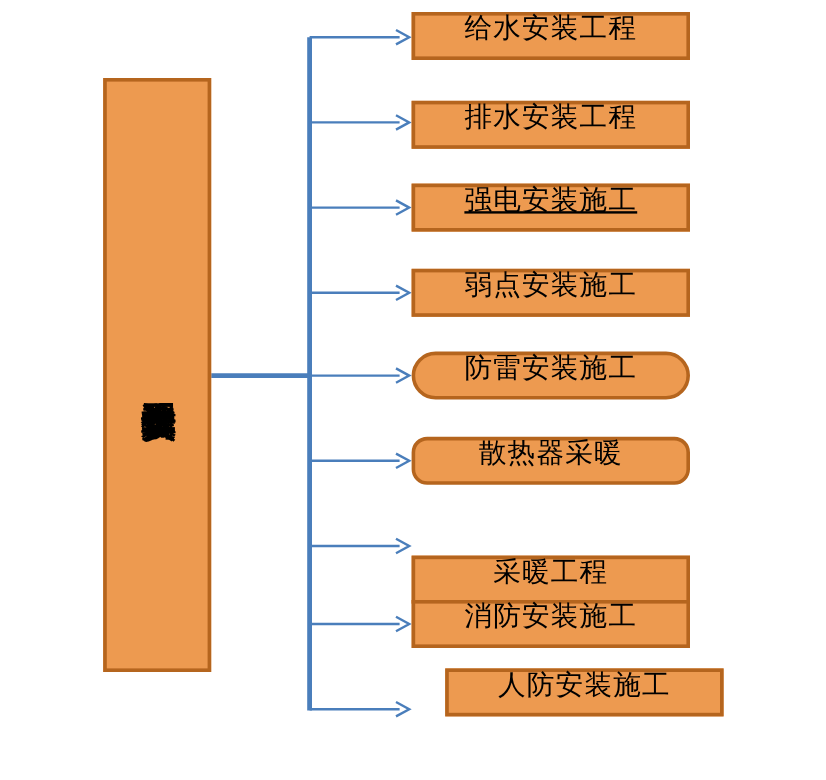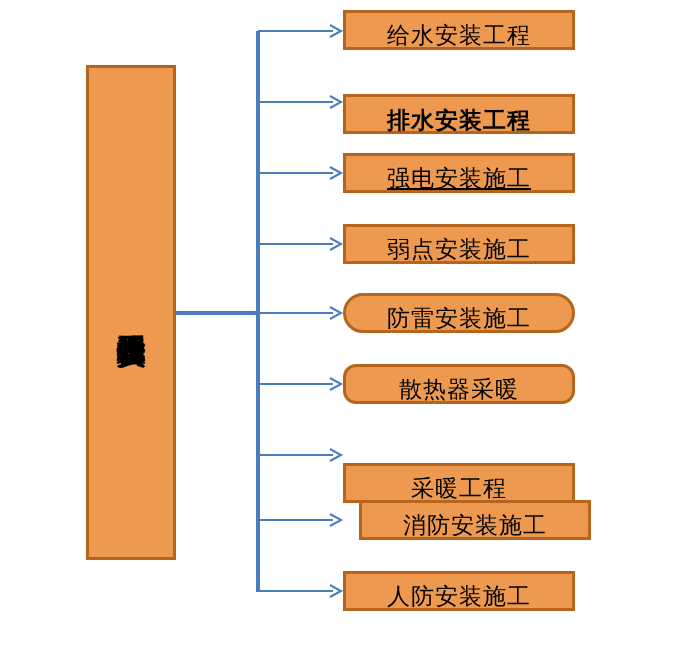--- a/index.html
+++ b/index.html
@@ -56,21 +56,21 @@
   .leaf-node {
     position: absolute;
     left: 343px;
     width: 232px;
     height: 40px;
     box-sizing: border-box;
     background: #ED9A50;
     border: 3px solid #B5651E;
     z-index: 2;
     display: flex;
-    align-items: flex-end;
+    align-items: flex-start;
     justify-content: center;
   }
   .leaf-node-label {
     font-family: "DejaVu Serif", "Liberation Serif", serif;
     font-size: 23px;
     line-height: 1;
     color: #000000;
     white-space: nowrap;
     letter-spacing: 1px;
   }
@@ -106,39 +106,39 @@
   </svg>
 
   <div id="root-node">
     <span id="root-node-label">三好安装工程仿真教学实训平台</span>
   </div>
 
   <div id="leaf-container">
       <div class="leaf-node" style="top: 10px;">
         <span class="leaf-node-label">给水安装工程</span>
       </div>
-      <div class="leaf-node" style="top: 94px; font-weight: bold;">
+      <div class="leaf-node" style="top: 84px;">
         <span class="leaf-node-label">排水安装工程</span>
       </div>
       <div class="leaf-node" style="top: 153px; text-decoration: underline;">
         <span class="leaf-node-label">强电安装施工</span>
       </div>
       <div class="leaf-node" style="top: 224px;">
         <span class="leaf-node-label">弱点安装施工</span>
       </div>
       <div class="leaf-node" style="top: 293px; border-radius: 20px;">
         <span class="leaf-node-label">防雷安装施工</span>
       </div>
       <div class="leaf-node" style="top: 364px; border-radius: 13px;">
         <span class="leaf-node-label">散热器采暖</span>
       </div>
       <div class="leaf-node" style="top: 435px; margin-top: 28px;">
         <span class="leaf-node-label">采暖工程</span>
       </div>
-      <div class="leaf-node" style="top: 500px; margin-left: 16px;">
+      <div class="leaf-node" style="top: 500px;">
         <span class="leaf-node-label">消防安装施工</span>
       </div>
-      <div class="leaf-node" style="top: 571px;">
+      <div class="leaf-node" style="top: 557px; margin-left: 28px;">
         <span class="leaf-node-label">人防安装施工</span>
       </div>
     </div>
 
 </div>
 
 </body></html>

